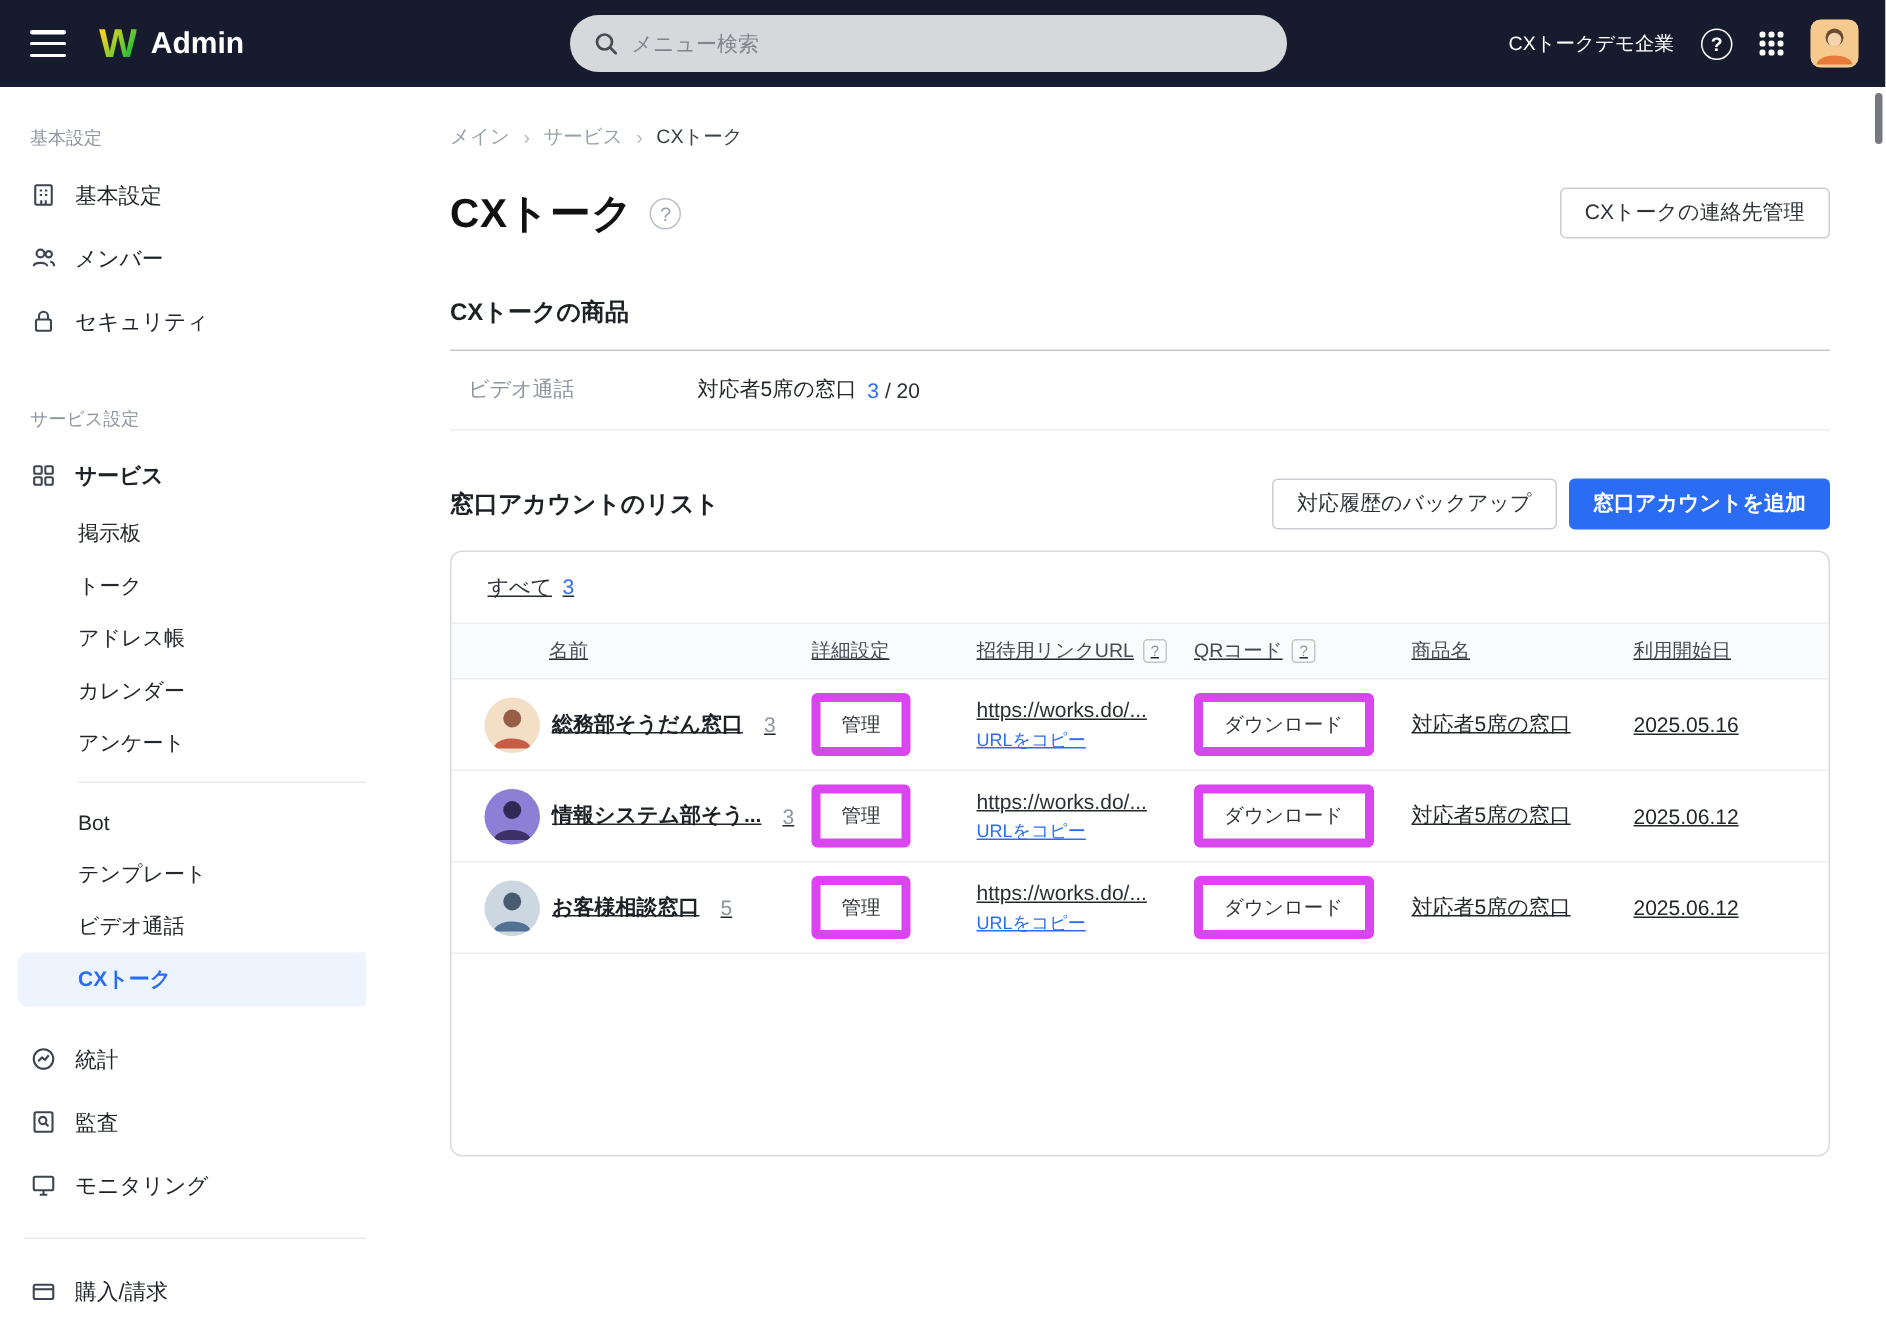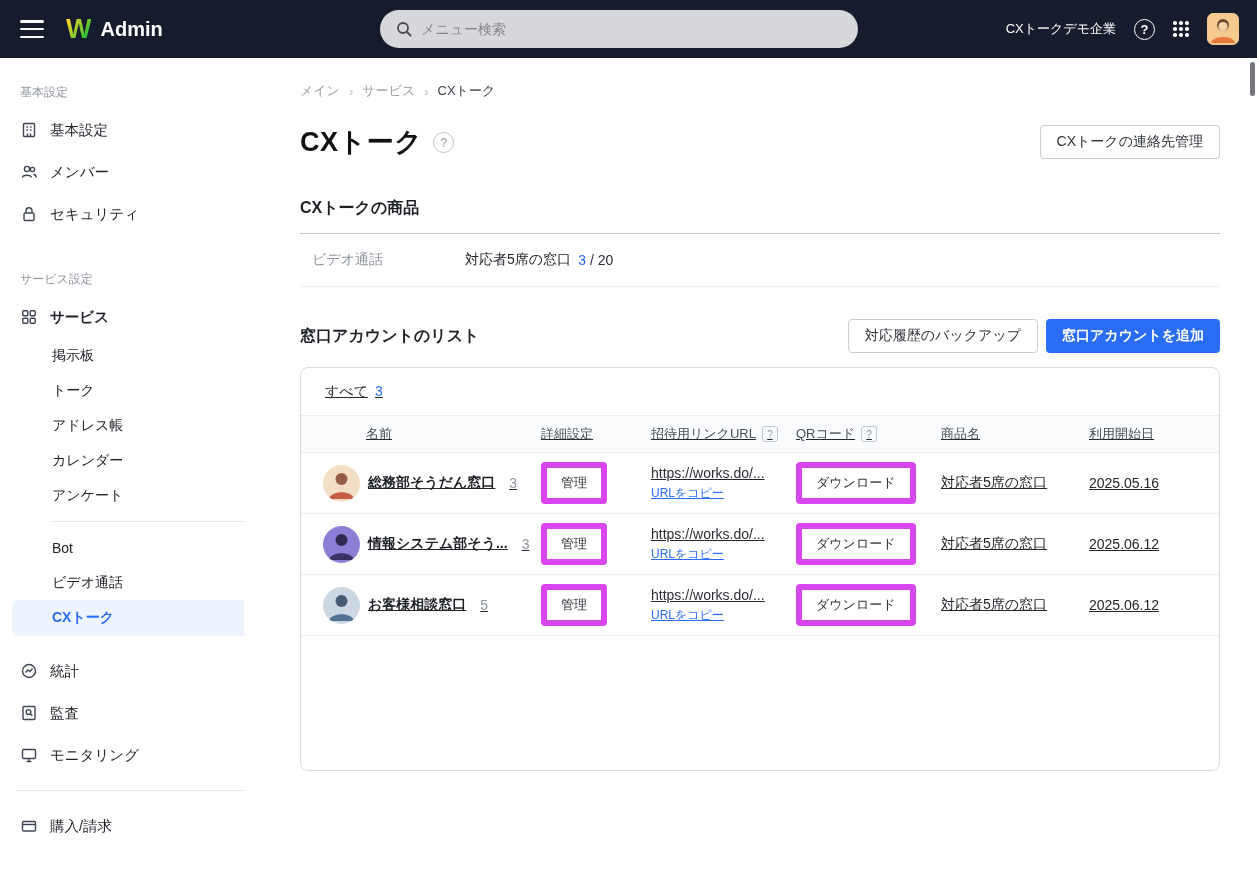--- a/index.html
+++ b/index.html
@@ -249,20 +249,21 @@
       </svg>
   </div>
 
   <div class="sub-item">掲示板</div>
   <div class="sub-item">トーク</div>
   <div class="sub-item">アドレス帳</div>
   <div class="sub-item">カレンダー</div>
   <div class="sub-item">アンケート</div>
   <div class="sub-divider"></div>
   <div class="sub-item">Bot</div>
+  <div class="sub-item">テンプレート</div>
   <div class="sub-item">ビデオ通話</div>
   <div class="sub-item active">CXトーク</div>
 
   <div class="side-gap"></div>
 
   <div class="side-item">
     <svg class="mi" width="18" height="18" viewBox="0 0 18 18" fill="none" stroke="#3e4450" stroke-width="1.4">
       <circle cx="9" cy="9" r="6.5"></circle>
         <polyline points="5.5,10.5 8,8 10,9.5 12.5,6.5"></polyline>
     </svg>

